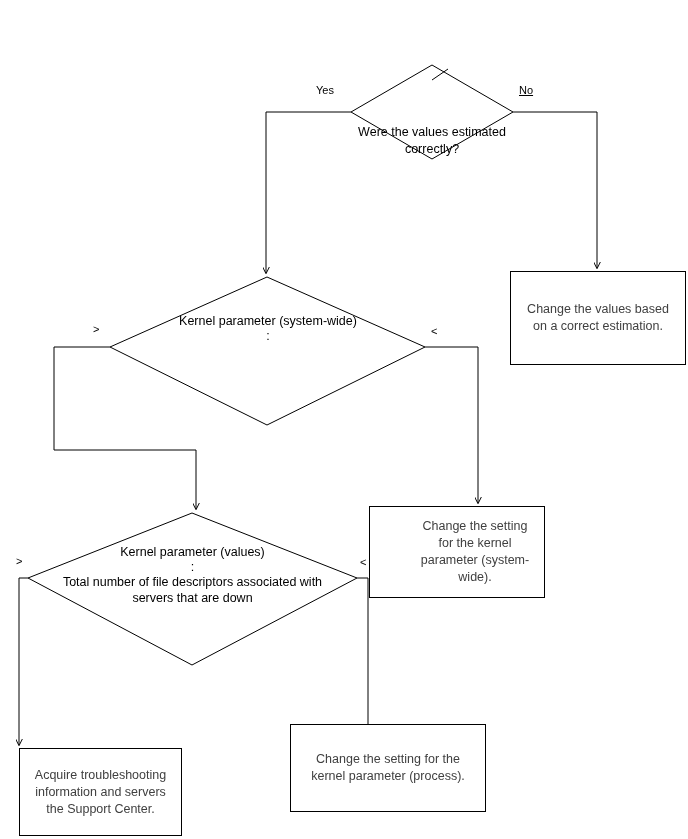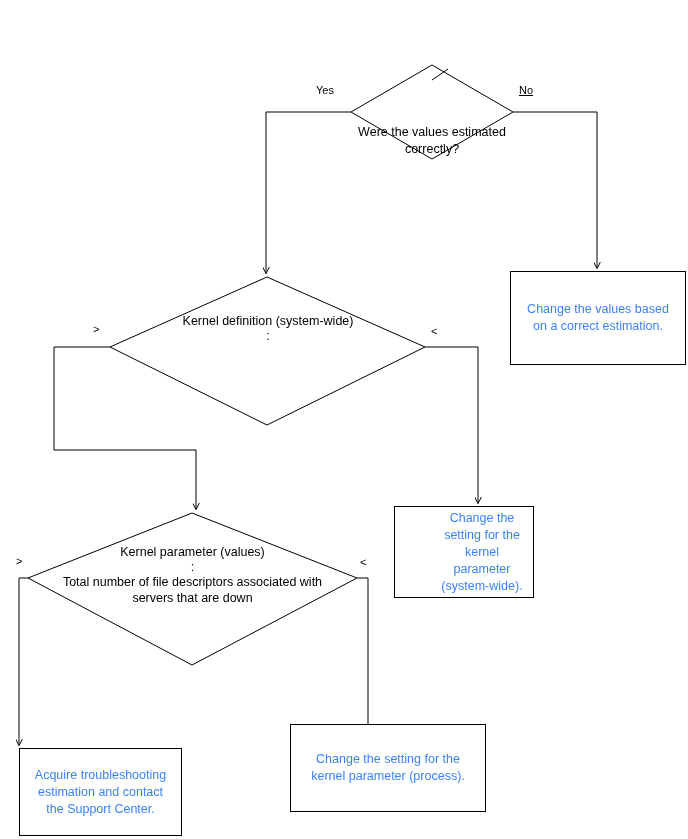--- a/index.html
+++ b/index.html
@@ -51,25 +51,25 @@
     position: absolute;
     box-sizing: border-box;
     border: 1px solid #000000;
     background: #ffffff;
     display: flex;
     align-items: center;
     justify-content: center;
     text-align: center;
     font-size: 12.5px;
     line-height: 17px;
-    color: #3b82f6;
+    color: #404040;
     padding: 2px 8px;
   }
   #box-change-values  { left: 510px; top: 271px; width: 176px; height: 94px; }
-  #box-change-sys     { left: 394px; top: 506px; width: 140px; height: 92px; padding-left: 44px; }
+  #box-change-sys     { left: 369px; top: 506px; width: 176px; height: 92px; padding-left: 44px; }
   #box-support-center { left: 19px;  top: 748px; width: 163px; height: 88px; }
   #box-change-proc    { left: 290px; top: 704px; width: 196px; height: 88px; margin-top: 20px; }
 
   
   .diamond-label {
     position: absolute;
     text-align: center;
     font-size: 12.5px;
     line-height: 16.5px;
     color: #000;
@@ -126,38 +126,38 @@
 
     <path d="M 28 578 L 19 578 L 19 745" fill="none" stroke="#000000" stroke-width="1" marker-end="url(#arrow)"></path>
 
     <path d="M 357 578 L 368 578 L 368 745" fill="none" stroke="#000000" stroke-width="1" marker-end="url(#arrow)"></path>
   </svg>
 
 
   <div class="diamond-label" id="dlabel-estimated">Were the values estimated correctly?</div>
 
   <div class="diamond-label" id="dlabel-syswide">
-    <span>Kernel definition (system-wide)</span>
+    <span>Kernel parameter (system-wide)</span>
     <span class="colon">:</span>
   </div>
 
   <div class="diamond-label" id="dlabel-process">
     <span>Kernel parameter (values)</span>
     <span class="colon">:</span>
     <span>Total number of file descriptors associated with servers that are down</span>
   </div>
 
   <div class="branch-label" id="blabel-yes">Yes</div>
   <div class="branch-label" id="blabel-no">No</div>
   <div class="branch-label" id="blabel-gt1">&gt;</div>
   <div class="branch-label" id="blabel-lt1">&lt;</div>
   <div class="branch-label" id="blabel-gt2">&gt;</div>
   <div class="branch-label" id="blabel-lt2">&lt;</div>
 
   <div class="procbox" id="box-change-values">Change the values based on a correct estimation.</div>
 
   <div class="procbox" id="box-change-sys">Change the setting for the kernel parameter (system-wide).</div>
 
-  <div class="procbox" id="box-support-center">Acquire troubleshooting estimation and contact the Support Center.</div>
+  <div class="procbox" id="box-support-center">Acquire troubleshooting information and servers the Support Center.</div>
 
   <div class="procbox" id="box-change-proc">Change the setting for the kernel parameter (process).</div>
 
 </div>
 
 </body></html>

